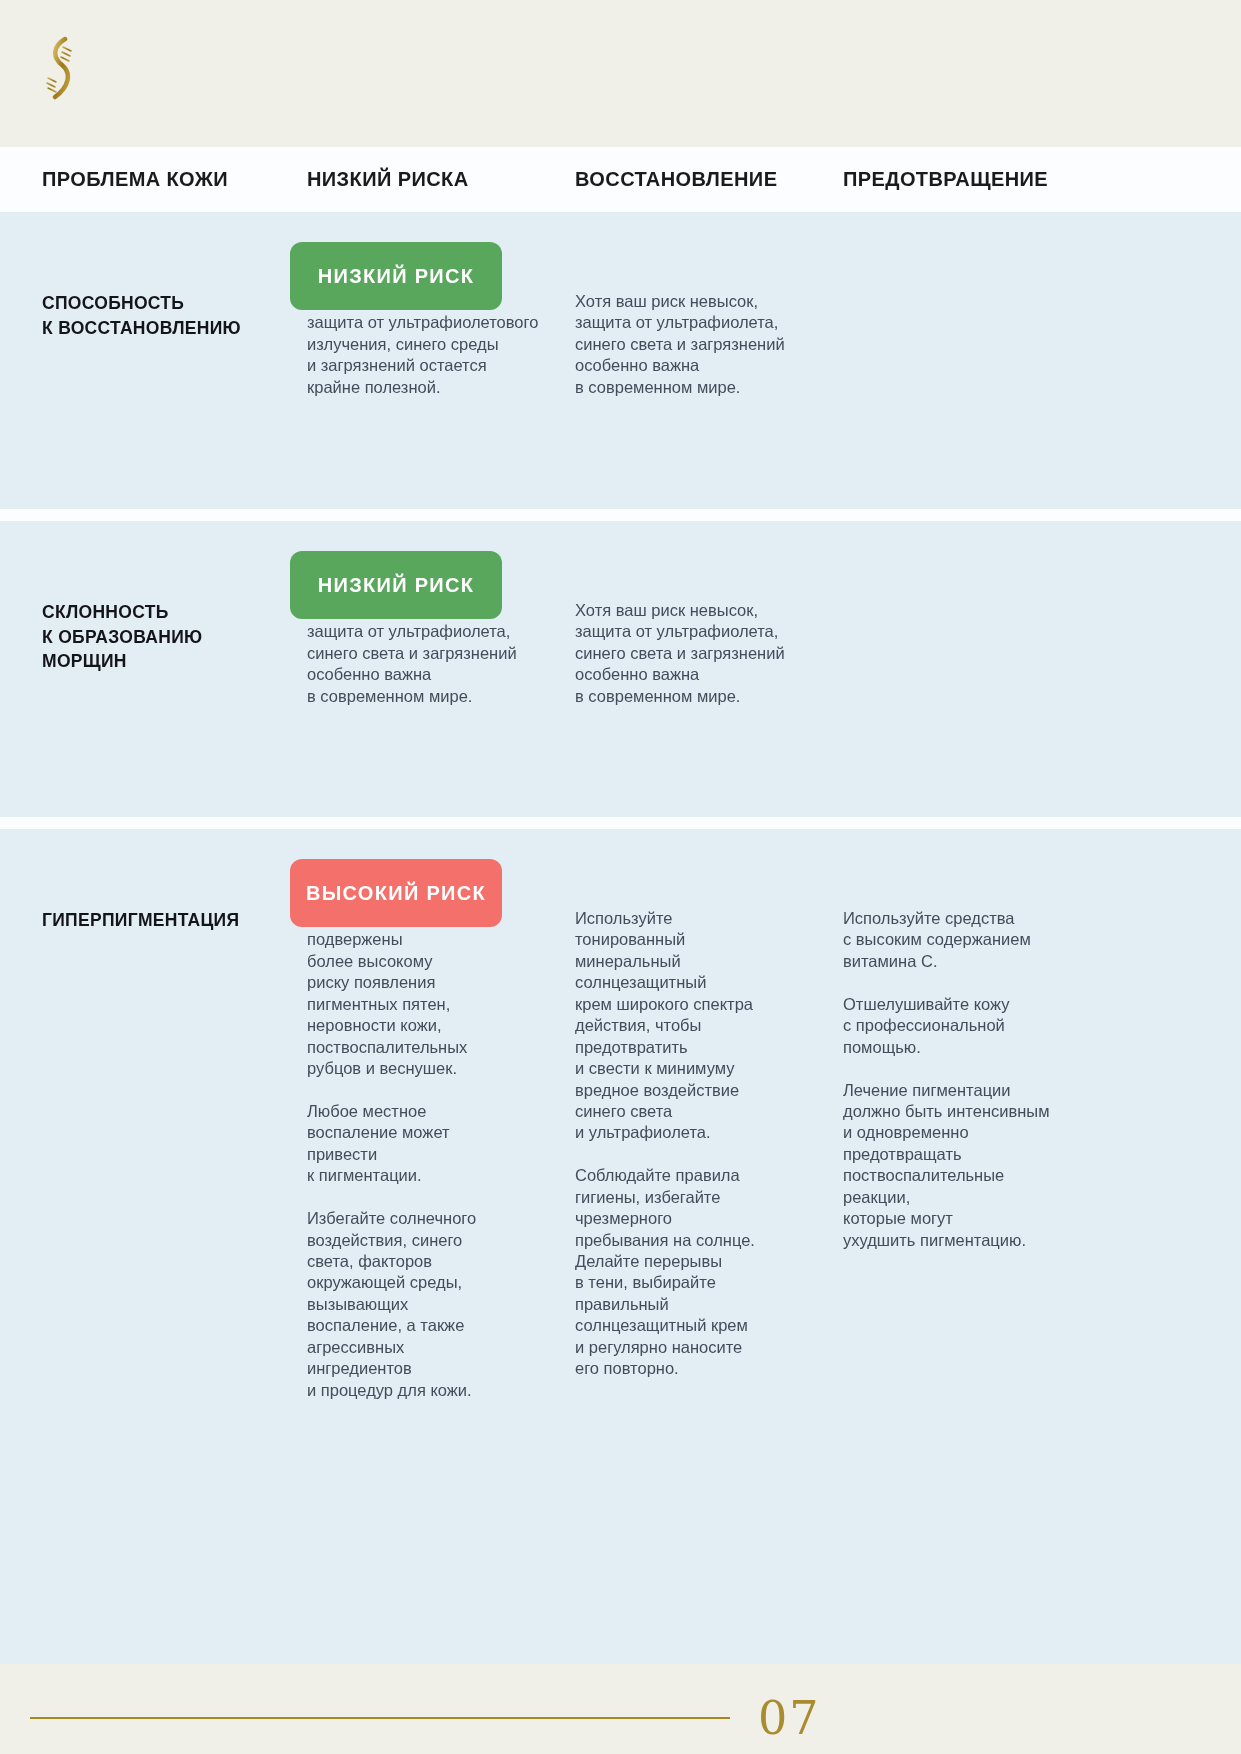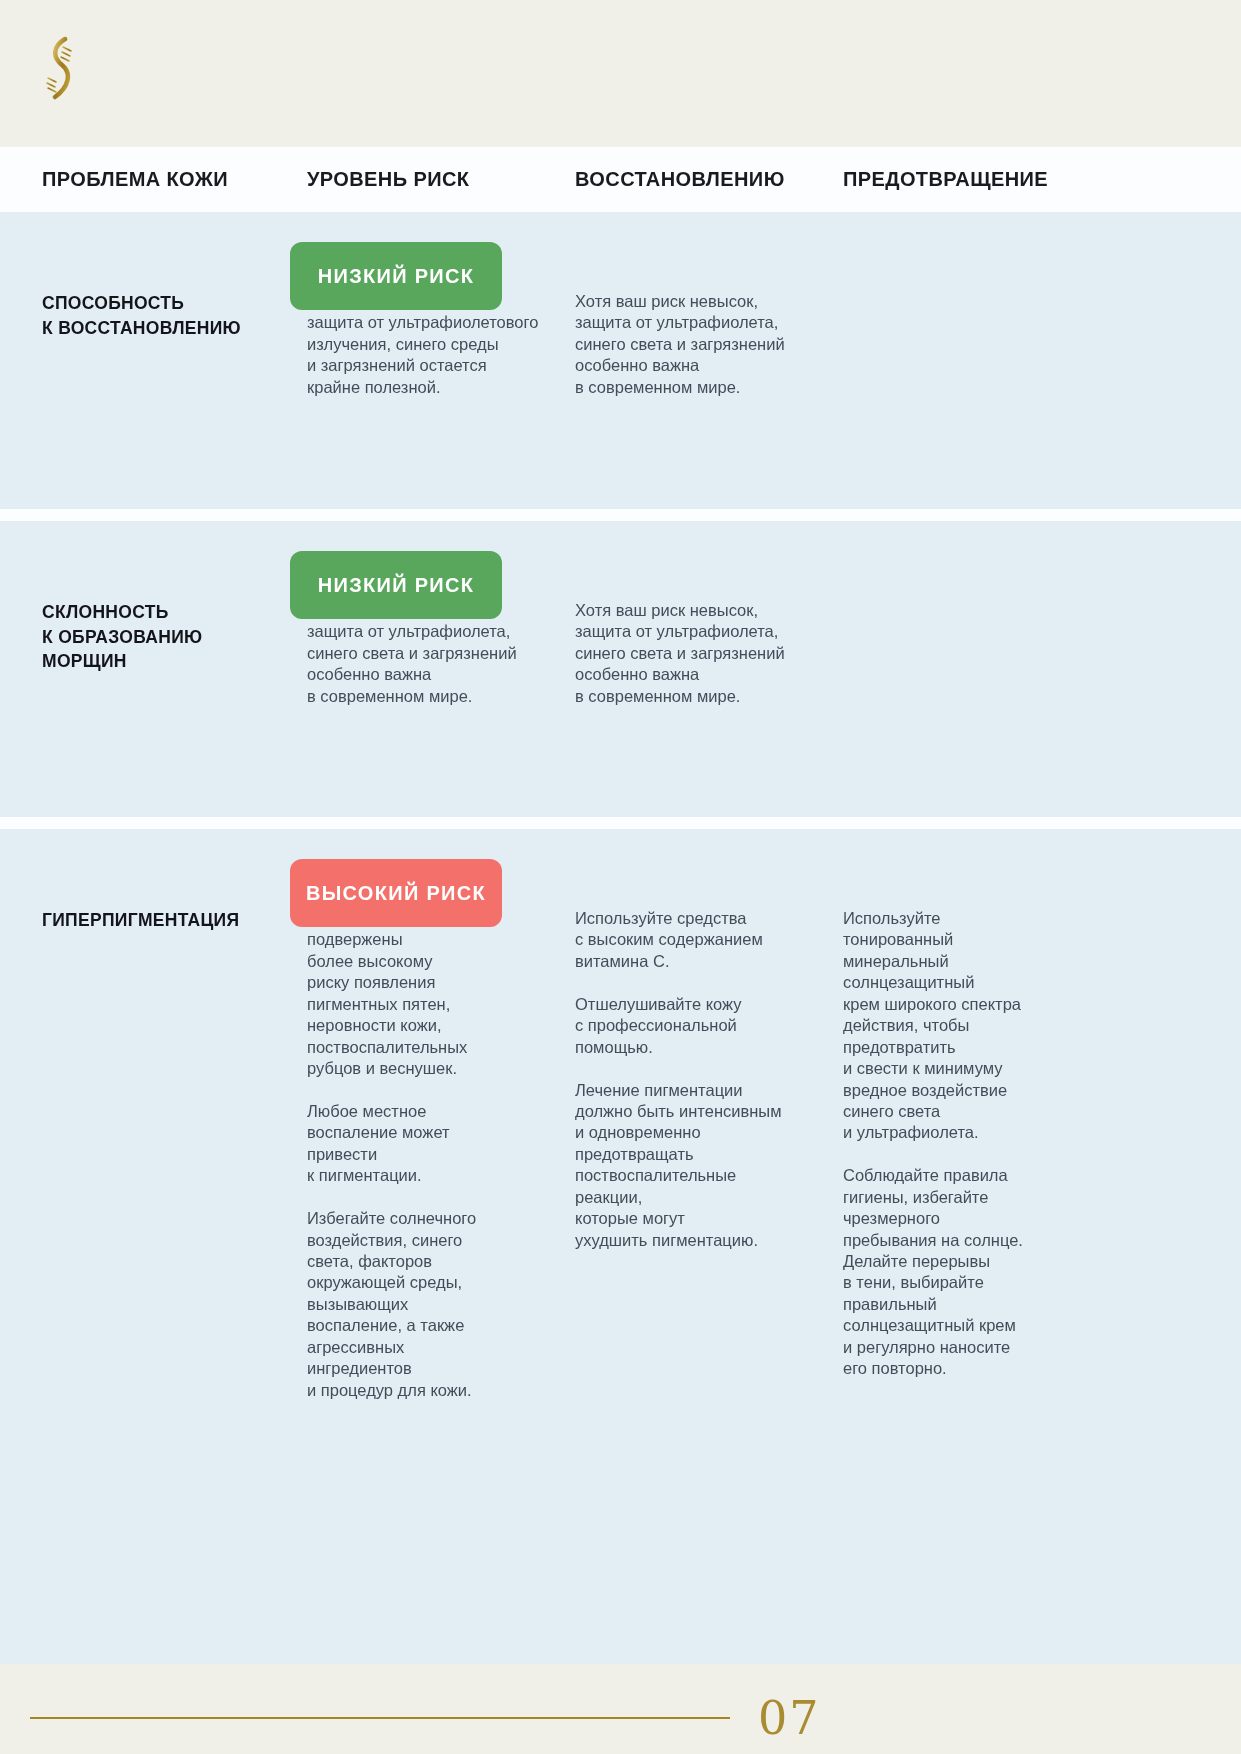--- a/index.html
+++ b/index.html
@@ -120,22 +120,22 @@
       </linearGradient>
     </defs>
     <path d="M21,3 C9,10 8,21 18,29 C28,37 25,51 11,61" stroke="url(#gold)" stroke-width="4.5" fill="none" stroke-linecap="round"></path>
     <path d="M19,11 L27,15 M18,16 L26,20 M17,21 L25,25" stroke="url(#gold)" stroke-width="1.6" stroke-linecap="round"></path>
     <path d="M4,42 L12,46 M3,47 L11,51 M4,52 L12,56" stroke="url(#gold)" stroke-width="1.6" stroke-linecap="round"></path>
   </svg>
 </div>
 
 <div class="header-bar grid">
   <div class="header-cell">ПРОБЛЕМА КОЖИ</div>
-  <div class="header-cell">УРОВЕНЬ РИСК</div>
-  <div class="header-cell">ВОССТАНОВЛЕНИЮ</div>
+  <div class="header-cell">НИЗКИЙ РИСКА</div>
+  <div class="header-cell">ВОССТАНОВЛЕНИЕ</div>
   <div class="header-cell">ПРЕДОТВРАЩЕНИЕ</div>
 </div>
 
 <div class="cards-wrap">
 
   <div class="card card-1">
     <div class="badge badge--low">НИЗКИЙ РИСК</div>
     <div class="grid card-text">
       <div class="problem-label">СПОСОБНОСТЬ
 К ВОССТАНОВЛЕНИЮ</div>
@@ -193,36 +193,20 @@
 
 Избегайте солнечного
 воздействия, синего
 света, факторов
 окружающей среды,
 вызывающих
 воспаление, а также
 агрессивных
 ингредиентов
 и процедур для кожи.</div>
-      <div class="cell-text">Используйте средства
-с высоким содержанием
-витамина C.
-
-Отшелушивайте кожу
-с профессиональной
-помощью.
-
-Лечение пигментации
-должно быть интенсивным
-и одновременно
-предотвращать
-поствоспалительные
-реакции,
-которые могут
-ухудшить пигментацию.</div>
       <div class="cell-text">Используйте
 тонированный
 минеральный
 солнцезащитный
 крем широкого спектра
 действия, чтобы
 предотвратить
 и свести к минимуму
 вредное воздействие
 синего света
@@ -231,20 +215,36 @@
 Соблюдайте правила
 гигиены, избегайте
 чрезмерного
 пребывания на солнце.
 Делайте перерывы
 в тени, выбирайте
 правильный
 солнцезащитный крем
 и регулярно наносите
 его повторно.</div>
+      <div class="cell-text">Используйте средства
+с высоким содержанием
+витамина C.
+
+Отшелушивайте кожу
+с профессиональной
+помощью.
+
+Лечение пигментации
+должно быть интенсивным
+и одновременно
+предотвращать
+поствоспалительные
+реакции,
+которые могут
+ухудшить пигментацию.</div>
     </div>
   </div>
 
 </div>
 
 <div class="footer">
   <div class="footer-line"></div>
   <div class="page-number">07</div>
 </div>
 

